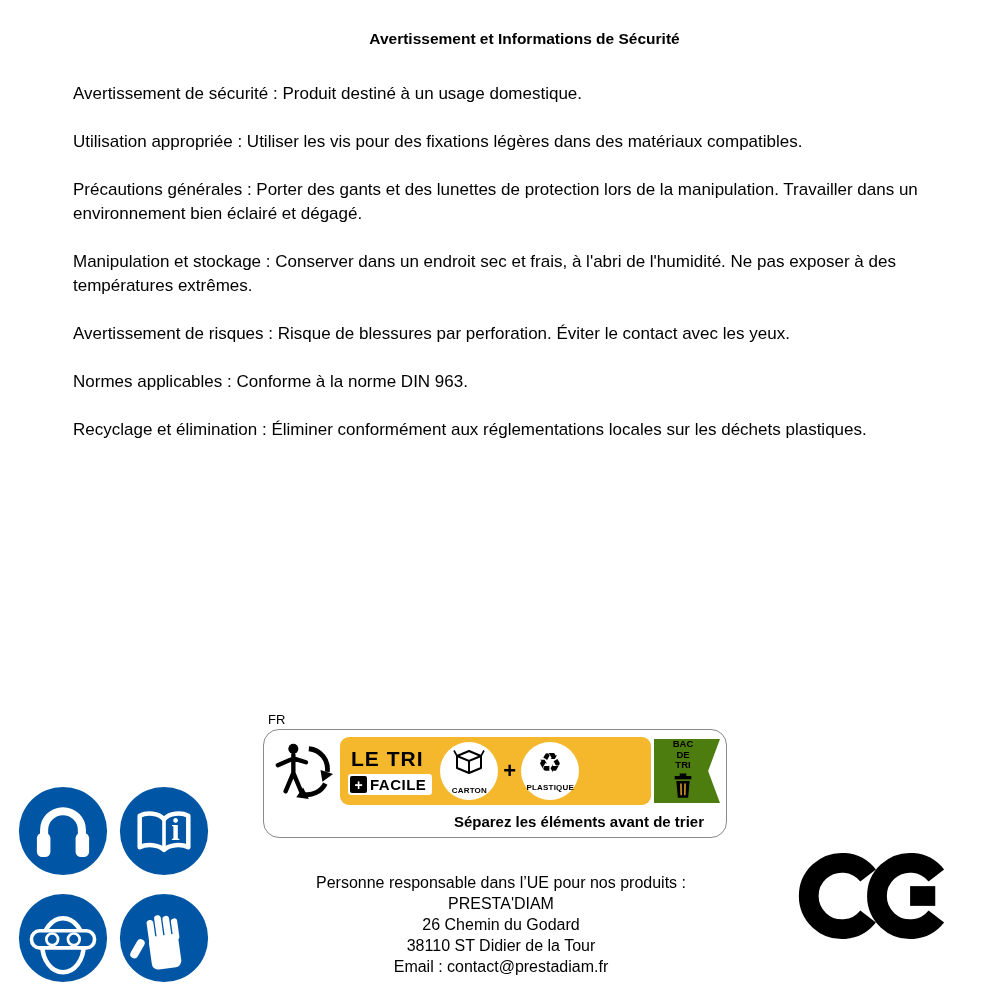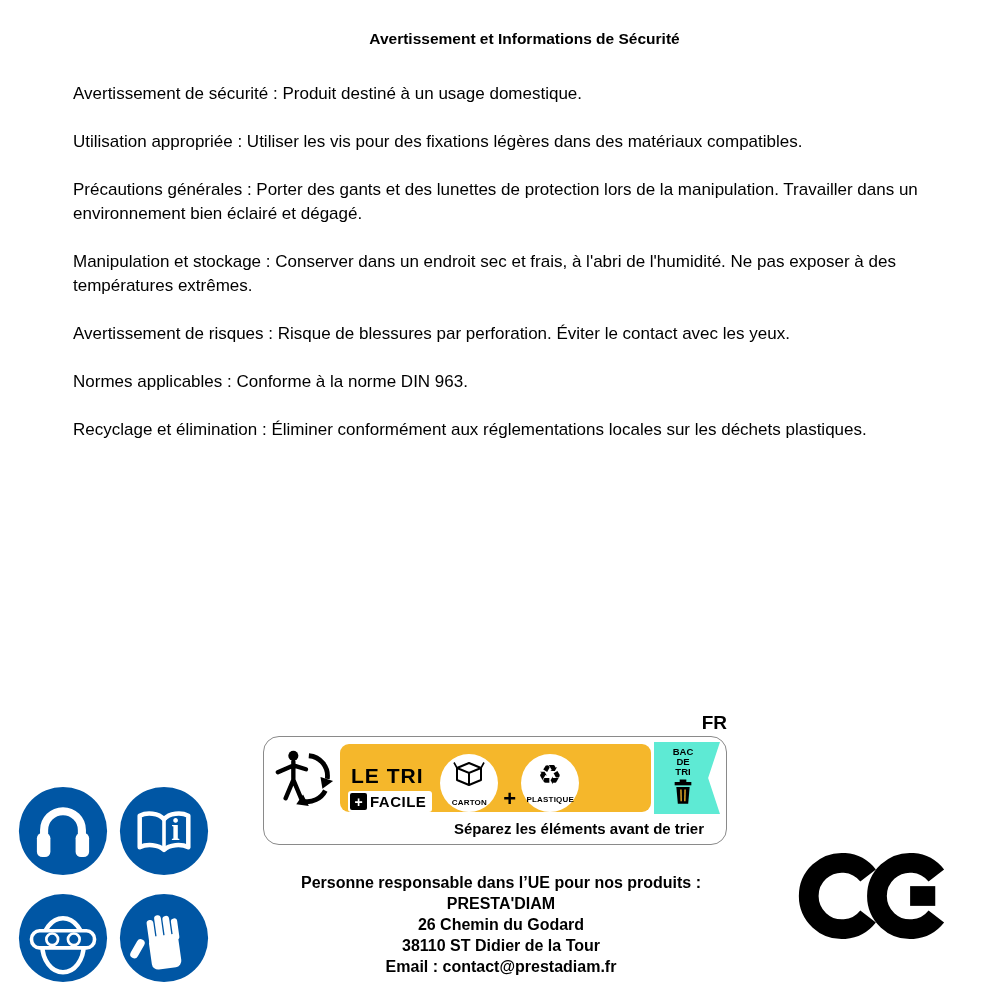--- a/index.html
+++ b/index.html
@@ -17,30 +17,30 @@
 
   
   .icon-grid{
     position:absolute;left:18px;top:786px;width:192px;
     display:grid;grid-template-columns:90px 90px;gap:17px 11px;
   }
   .icon-grid svg{display:block;}
 
   
   .recycle-wrap{position:absolute;left:263px;top:712px;width:464px;}
-  .fr-label{font-weight:bold;font-size:19px;margin:0 0 2px 5px;text-align:right;}
+  .fr-label{font-weight:normal;font-size:13px;margin:0 0 2px 5px;}
   .badge{
     border:1.5px solid #8a8a8a;border-radius:16px;background:#fff;
     padding:5px 6px 2px 6px;box-sizing:border-box;
   }
   .badge-row{display:flex;align-items:center;height:72px;}
   .triman{width:62px;height:64px;margin:0 5px 0 3px;flex:0 0 auto;}
   .yellow-band{
     flex:1;height:68px;background:#F5B72B;border-radius:9px;
-    display:flex;align-items:flex-end;padding:0 6px;box-sizing:border-box;
+    display:flex;align-items:center;padding:0 6px;box-sizing:border-box;
   }
   .tri-text-col{margin:0 6px 0 2px;flex:0 0 auto;}
   .le-tri{font-weight:bold;font-size:21px;letter-spacing:1px;padding-left:3px;}
   .facile-pill{
     display:inline-flex;align-items:center;background:#fff;border-radius:3px;
     padding:2px;margin-top:3px;
   }
   .plus-box{
     width:17px;height:17px;background:#000;color:#fff;font-weight:bold;font-size:14px;
     display:flex;align-items:center;justify-content:center;border-radius:2px;margin-right:3px;
@@ -48,36 +48,36 @@
   .facile-text{font-weight:bold;font-size:15px;padding-right:4px;letter-spacing:.5px;}
   .mat-circle{
     width:58px;height:58px;background:#fff;border-radius:50%;
     display:flex;flex-direction:column;align-items:center;justify-content:center;
     margin:0 2px;flex:0 0 auto;
   }
   .mat-label{font-size:8px;font-weight:bold;letter-spacing:.2px;margin-top:7px;}
   .band-plus{font-size:22px;font-weight:bold;margin:0 3px;flex:0 0 auto;}
   .recycle-glyph{font-family:"DejaVu Sans",sans-serif;font-size:27px;line-height:26px;}
   .flag{
-    width:66px;height:72px;margin-left:3px;background:#5eead4;flex:0 0 auto;
+    width:66px;height:64px;margin-left:3px;background:#4d7c0f;flex:0 0 auto;
     clip-path:polygon(0 0,100% 0,82% 50%,100% 100%,0 100%);
-    display:flex;flex-direction:column;align-items:center;justify-content:center;
+    display:flex;flex-direction:column;align-items:center;justify-content:space-between;
     padding-right:8px;box-sizing:border-box;
   }
   .bac-line{font-size:9.5px;font-weight:bold;line-height:10px;text-align:center;}
   .bin-icon{margin-top:2px;}
   .tagline{
     text-align:right;font-weight:bold;font-size:15px;
     padding:6px 16px 5px 0;
   }
 
   
   .contact{
     position:absolute;left:255px;top:872px;width:492px;text-align:center;
-    font-weight:bold;font-size:16px;line-height:21px;
+    font-weight:normal;font-size:16px;line-height:21px;
   }
 
   
   .ce-mark{position:absolute;left:797px;top:851px;}
 </style>
 </head>
 <body>
 
 <div class="page-title">Avertissement et Informations de Sécurité</div>
 

